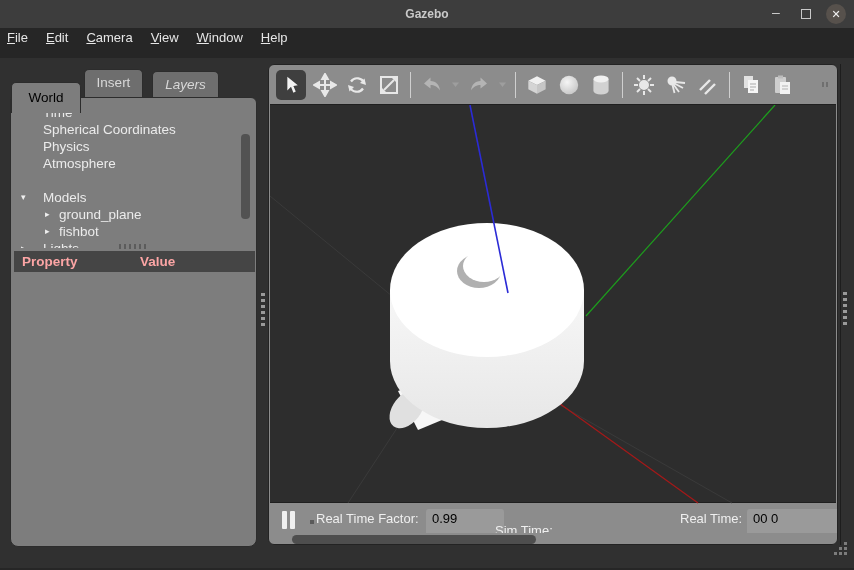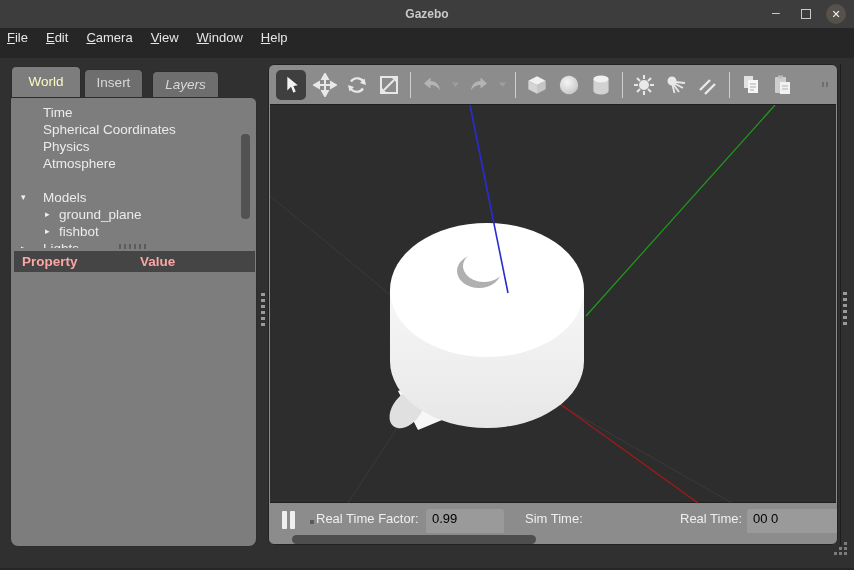--- a/index.html
+++ b/index.html
@@ -25,21 +25,21 @@
   
   #menubar { position:absolute; left:0; top:28px; width:854px; height:30px; background:#262626;
              display:flex; align-items:flex-start; padding-left:5px; gap:14px; }
   .menu-item { display:inline-block; color:#e6e6e6; font-size:13px; padding:2px 2px; }
   .menu-item::first-letter { text-decoration:underline; }
 
   
   #left-wrap { position:absolute; left:10px; top:64px; width:247px; height:483px; }
   .tab { position:absolute; border:1px solid #2c2c2c; border-bottom:none; border-radius:5px 5px 0 0;
          text-align:center; font-size:13.5px; }
-  #tab-world  { left:1px;   top:2px; width:70px; height:31px; line-height:29px; background:#7d7d7d; color:#fef9c3; z-index:3; }
+  #tab-world  { left:1px;   top:18px; width:70px; height:31px; line-height:29px; background:#7d7d7d; color:#000000; z-index:3; }
   #tab-insert { left:74px;  top:5px; width:59px; height:28px; line-height:26px; background:#6e6e6e; color:#d8d8d8; }
   #tab-layers { left:142px; top:7px; width:67px; height:28px; line-height:26px; background:#6e6e6e; color:#d8d8d8;font-style:italic; }
 
   #left-panel { position:absolute; left:0; top:33px; width:247px; height:450px; background:#7d7d7d;
                 border:1px solid #2c2c2c; border-radius:2px 6px 8px 8px; overflow:hidden; }
   #tree { position:absolute; left:0; top:0; width:245px; height:150px; overflow:hidden; }
   .trow { position:absolute; left:0; right:8px; height:17px; line-height:17px; color:#ebebeb; font-size:13.5px; white-space:nowrap; }
   .trow .tarrow { position:absolute; left:10px; top:0; width:14px; font-size:9px; color:#f0f0f0; }
   .trow.lvl0 .tlabel { margin-left:32px; }
   .trow.lvl1 .tarrow { left:34px; }
@@ -78,21 +78,21 @@
   
   #status-bar { position:absolute; left:0; top:439px; width:568px; height:29px; overflow:hidden; }
   #pause-btn { position:absolute; left:13px; top:7px; width:16px; height:18px; }
   #pause-btn i { position:absolute; top:0; width:5px; height:18px; background:#f0f0f0; border-radius:1px; }
   #pause-btn i.b1 { left:0; } #pause-btn i.b2 { left:8px; }
   #step-btn { position:absolute; left:41px; top:16px; width:4px; height:4px; background:#5a5a5a; }
   .sb-label { position:absolute; top:5px; height:20px; line-height:20px; color:#efefef; font-size:13px; }
   .sb-box { position:absolute; top:5px; height:27px; line-height:20px; background:#9a9a9a; border-radius:3px;
             color:#000000; font-size:13px; padding:0 6px; overflow:hidden; white-space:nowrap; }
   #rtf-label { left:47px; } #rtf-box { left:157px; width:78px; }
-  #sim-label { left:256px; } #sim-box { left:307px; width:100px; }
+  #sim-label { left:226px;margin-top:12px; } #sim-box { left:307px; width:100px; }
   #real-label { left:411px; } #real-box { left:478px; width:92px; }
   #hscroll { position:absolute; left:0; top:468px; width:568px; height:13px; }
   #hscroll .handle { position:absolute; left:23px; top:2px; width:244px; height:9px; background:#4e4e4e; border-radius:5px; }
 
   #resize-grip { position:absolute; left:828px; top:540px; }
 </style>
 </head>
 <body>
 
 <div id="window">

